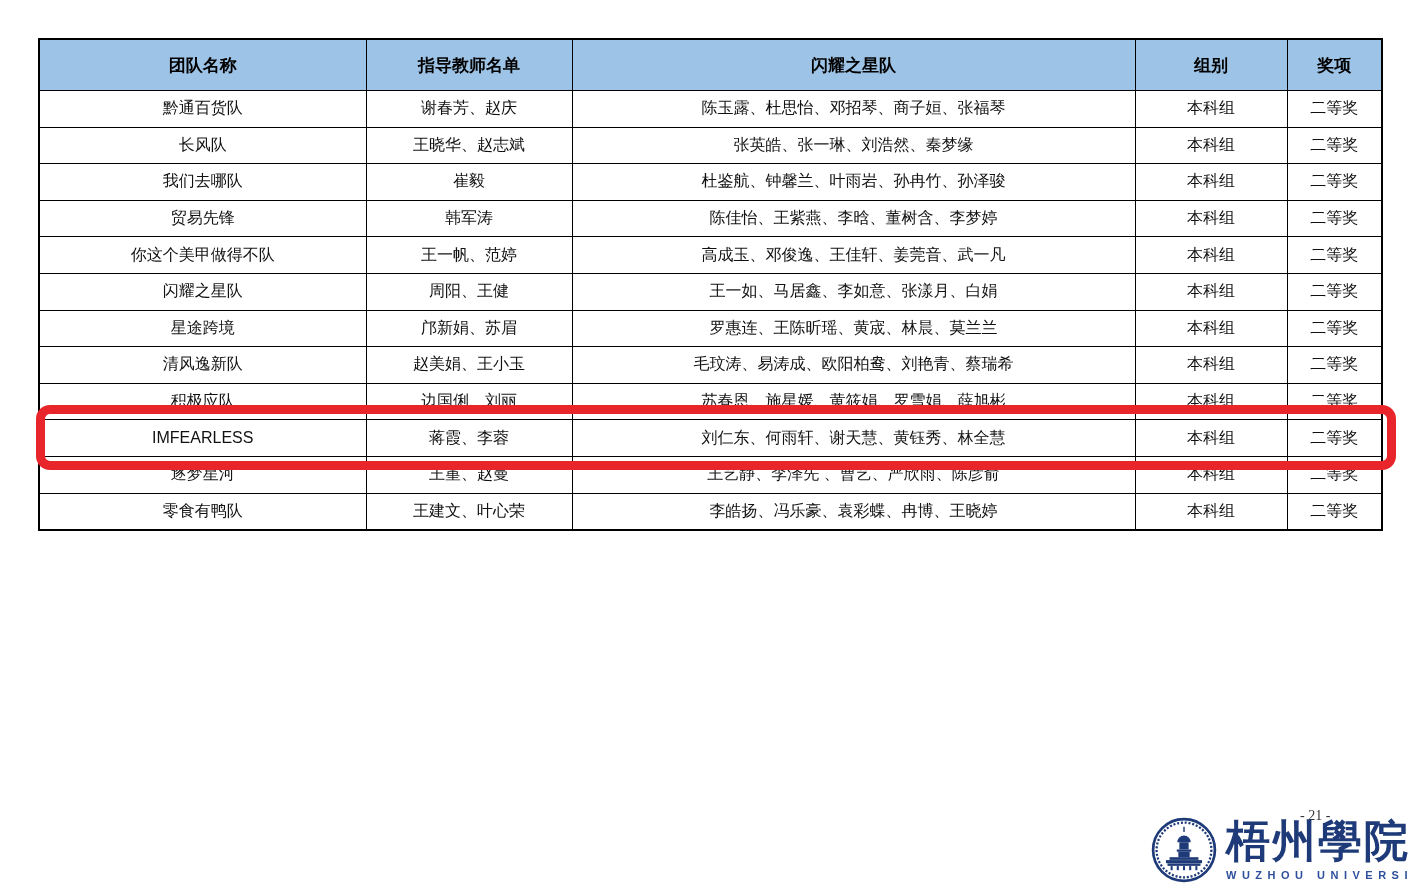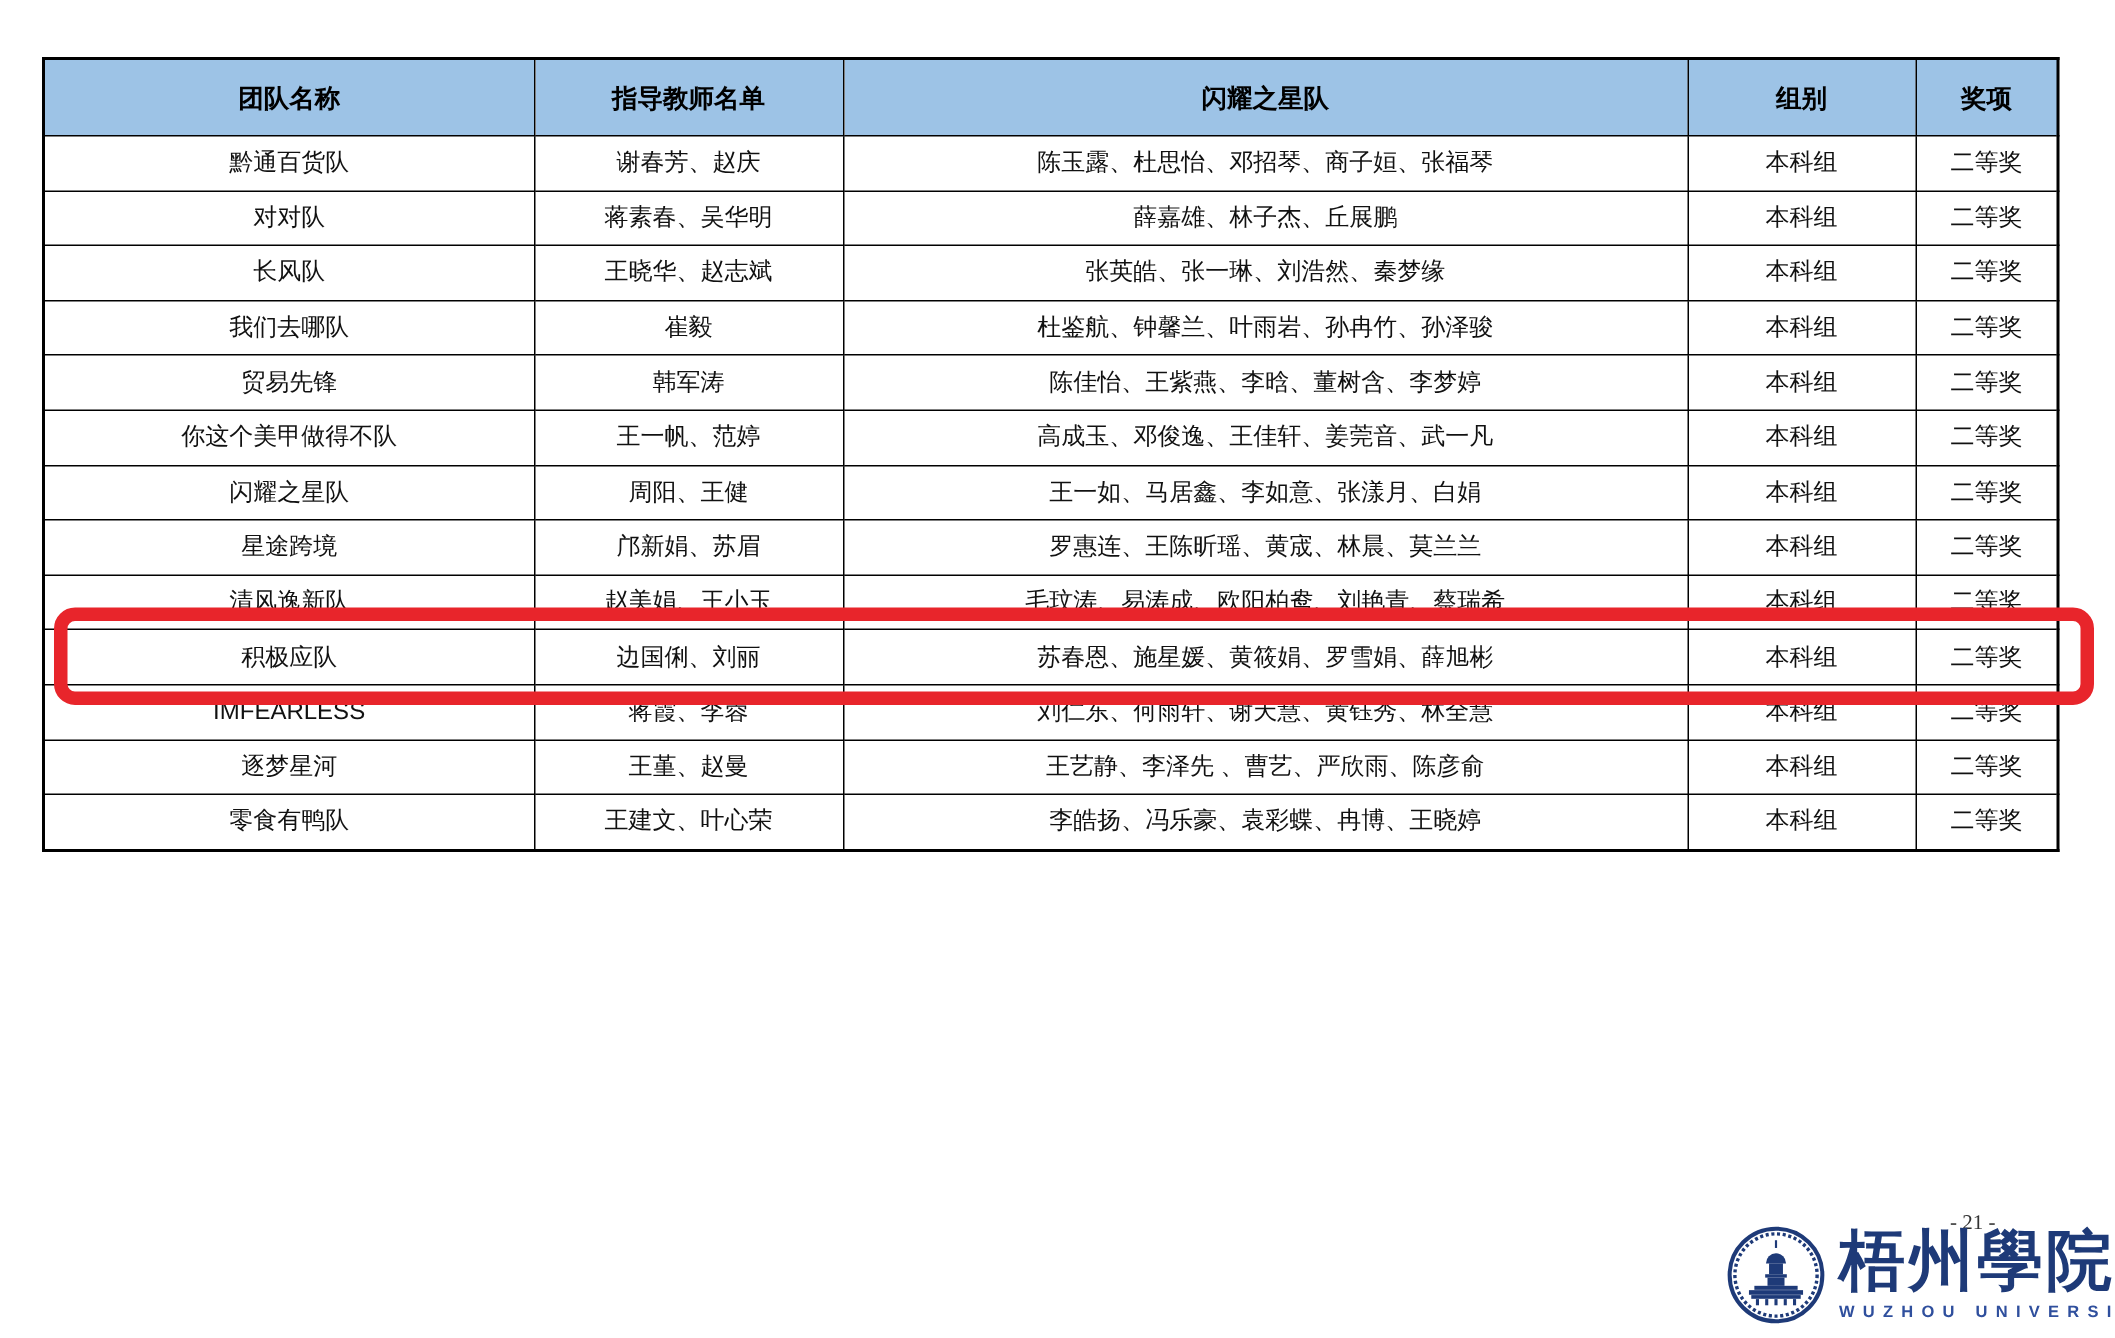--- a/index.html
+++ b/index.html
@@ -1,20 +1,20 @@
 <!DOCTYPE html>
 <html><head>
 <meta charset="utf-8">
 <style>
   html,body{margin:0;padding:0;background:#ffffff;}
   body{width:1410px;height:892px;position:relative;overflow:hidden;
        font-family:"Liberation Sans","DejaVu Sans",sans-serif;color:#1a1a1a;}
 
   
-  .table-wrap{position:absolute;left:4px;top:38px;padding-left:24px;}
+  .table-wrap{position:absolute;left:14px;top:38px;padding-left:24px;}
   table.awards{border-collapse:collapse;table-layout:fixed;width:1343px;
                border:2px solid #000;}
   table.awards th, table.awards td{
     border:1.4px solid #000;text-align:center;vertical-align:middle;
     padding:0 6px;overflow:hidden;white-space:nowrap;}
   table.awards thead th{
     background:#9DC3E6;height:50px;font-size:17px;font-weight:bold;color:#000;}
   table.awards tbody td{height:35.6px;font-size:16px;color:#111;}
   col.c-team{width:327px;} col.c-teachers{width:206px;} col.c-members{width:563px;}
   col.c-group{width:152px;} col.c-award{width:95px;}
@@ -54,27 +54,20 @@
           <th>闪耀之星队</th>
           <th>组别</th>
           <th>奖项</th>
         </tr>
       </thead>
     <tbody>
         <tr>
           <td>黔通百货队</td>
           <td>谢春芳、赵庆</td>
           <td>陈玉露、杜思怡、邓招琴、商子姮、张福琴</td>
-          <td>本科组</td>
-          <td>二等奖</td>
-        </tr>
-        <tr>
-          <td>对对队</td>
-          <td>蒋素春、吴华明</td>
-          <td>薛嘉雄、林子杰、丘展鹏</td>
           <td>本科组</td>
           <td>二等奖</td>
         </tr>
         <tr>
           <td>长风队</td>
           <td>王晓华、赵志斌</td>
           <td>张英皓、张一琳、刘浩然、秦梦缘</td>
           <td>本科组</td>
           <td>二等奖</td>
         </tr>

